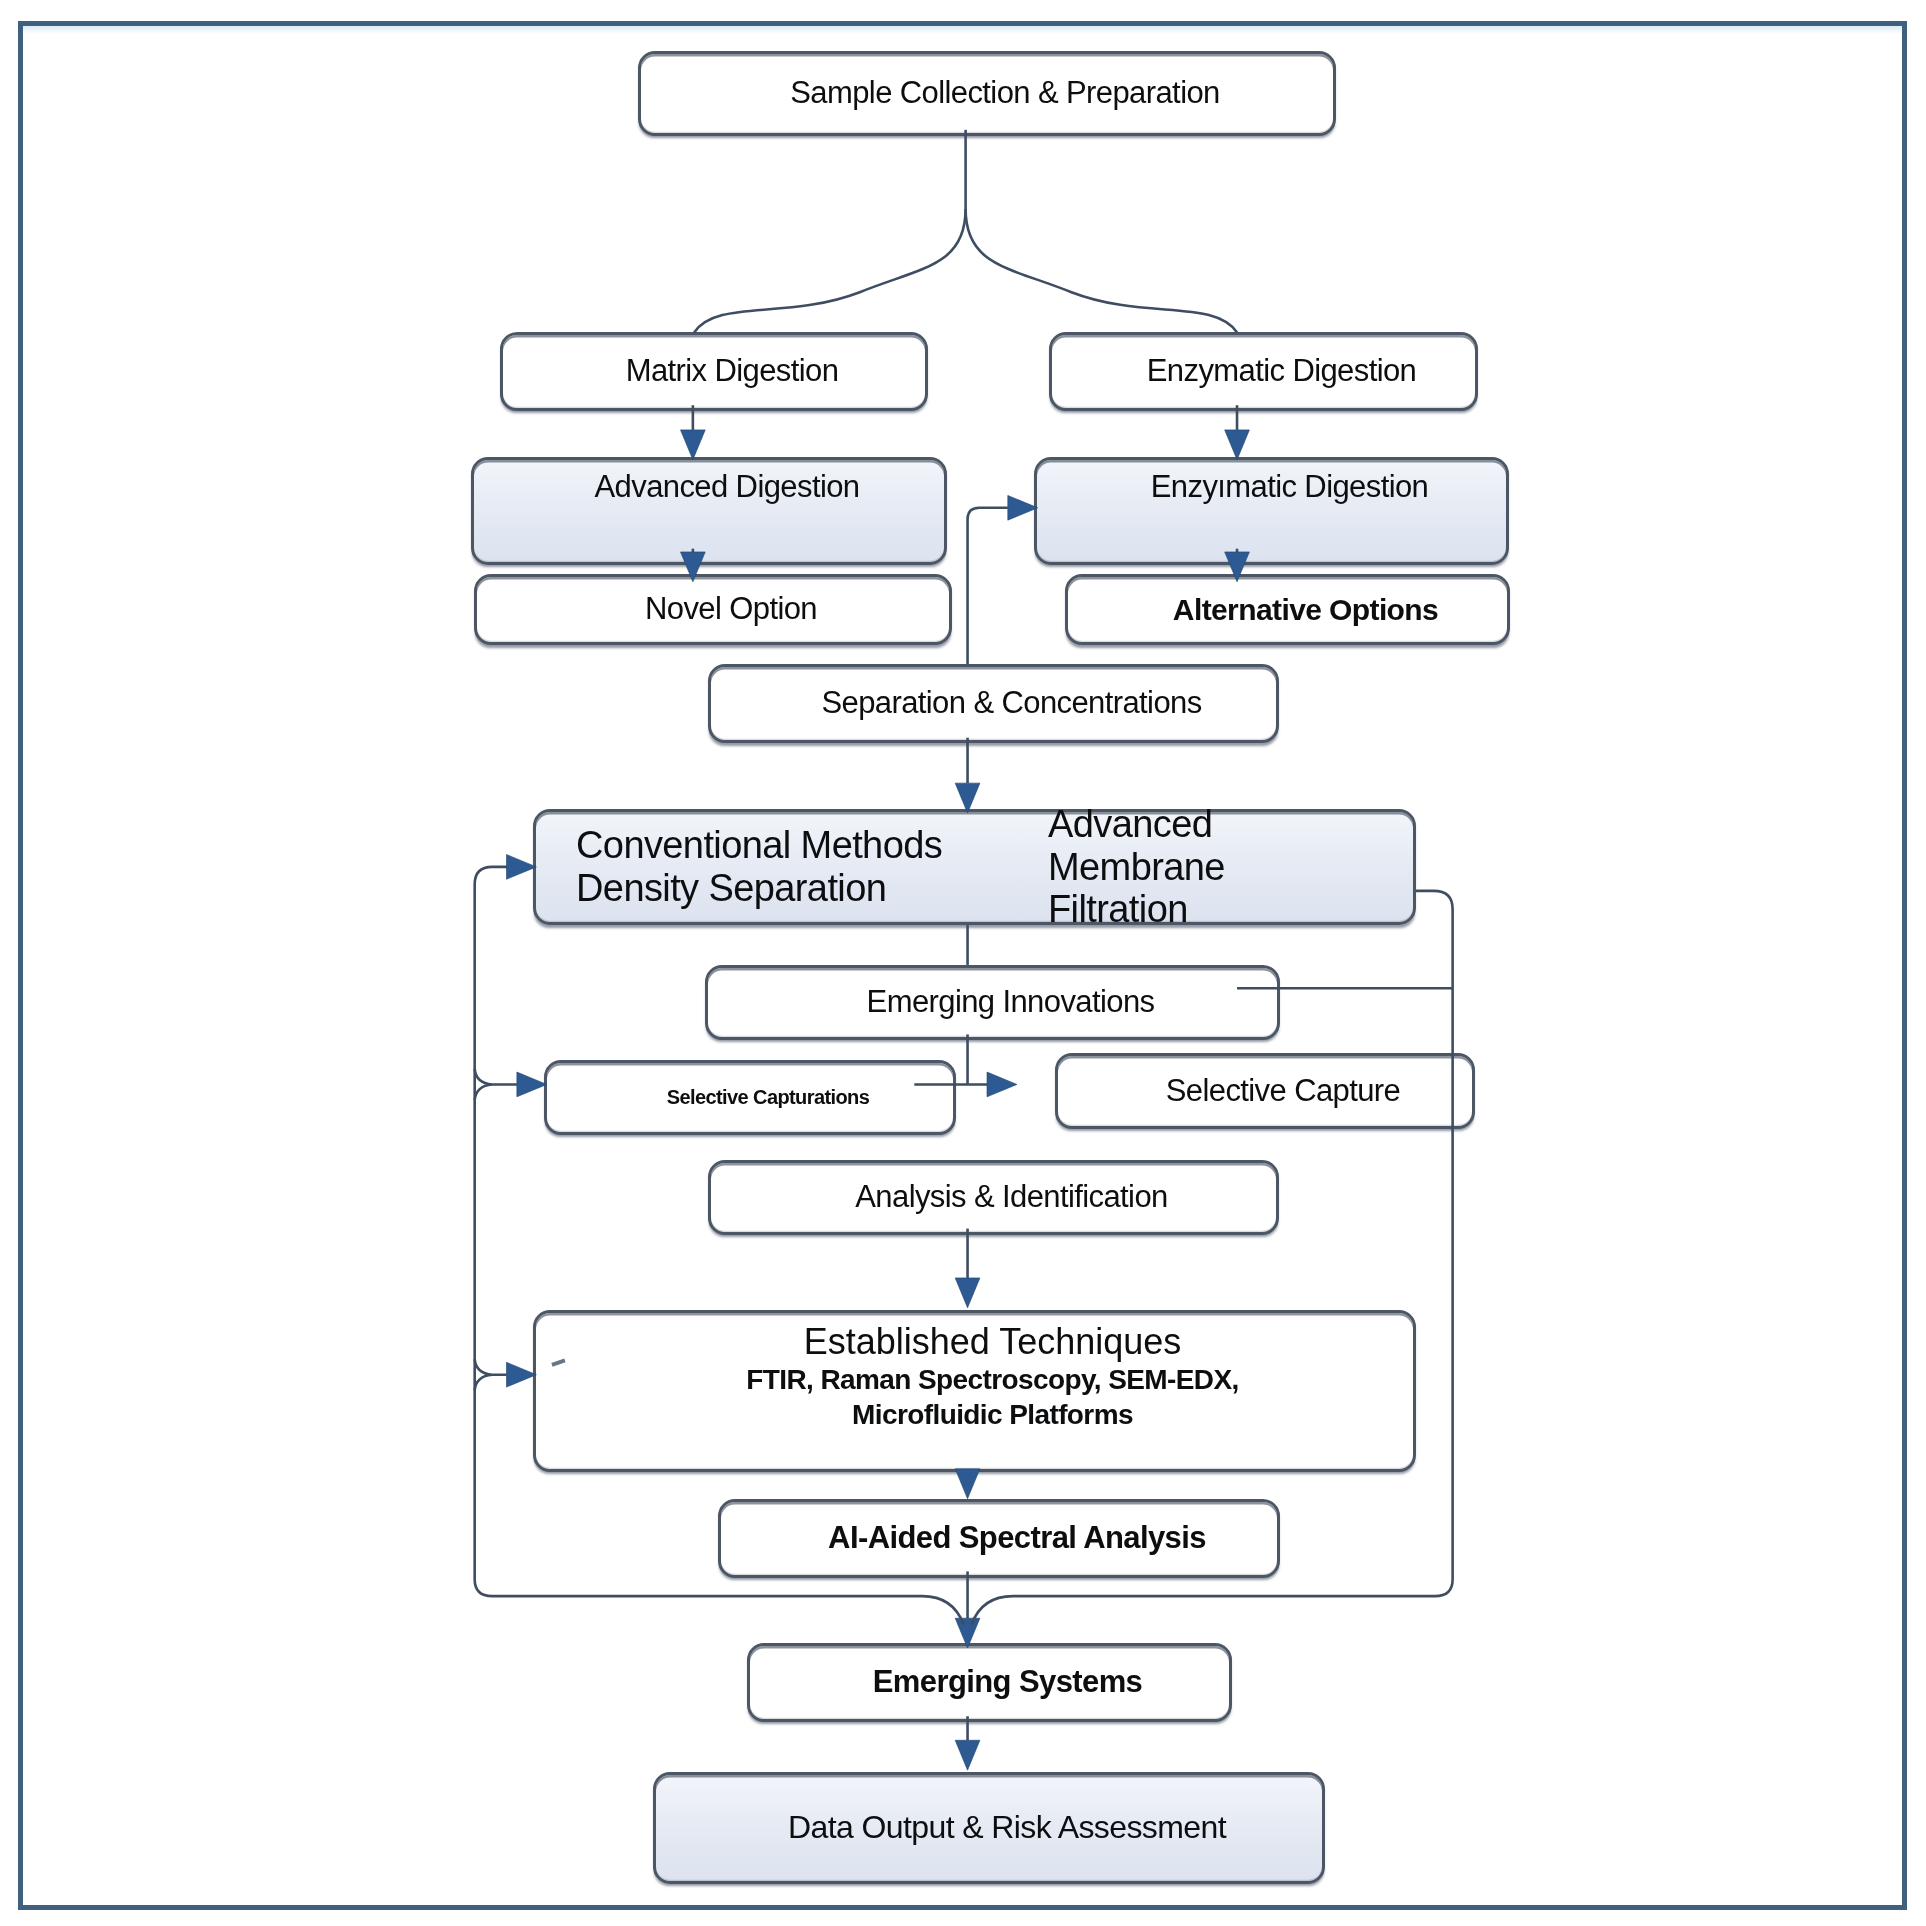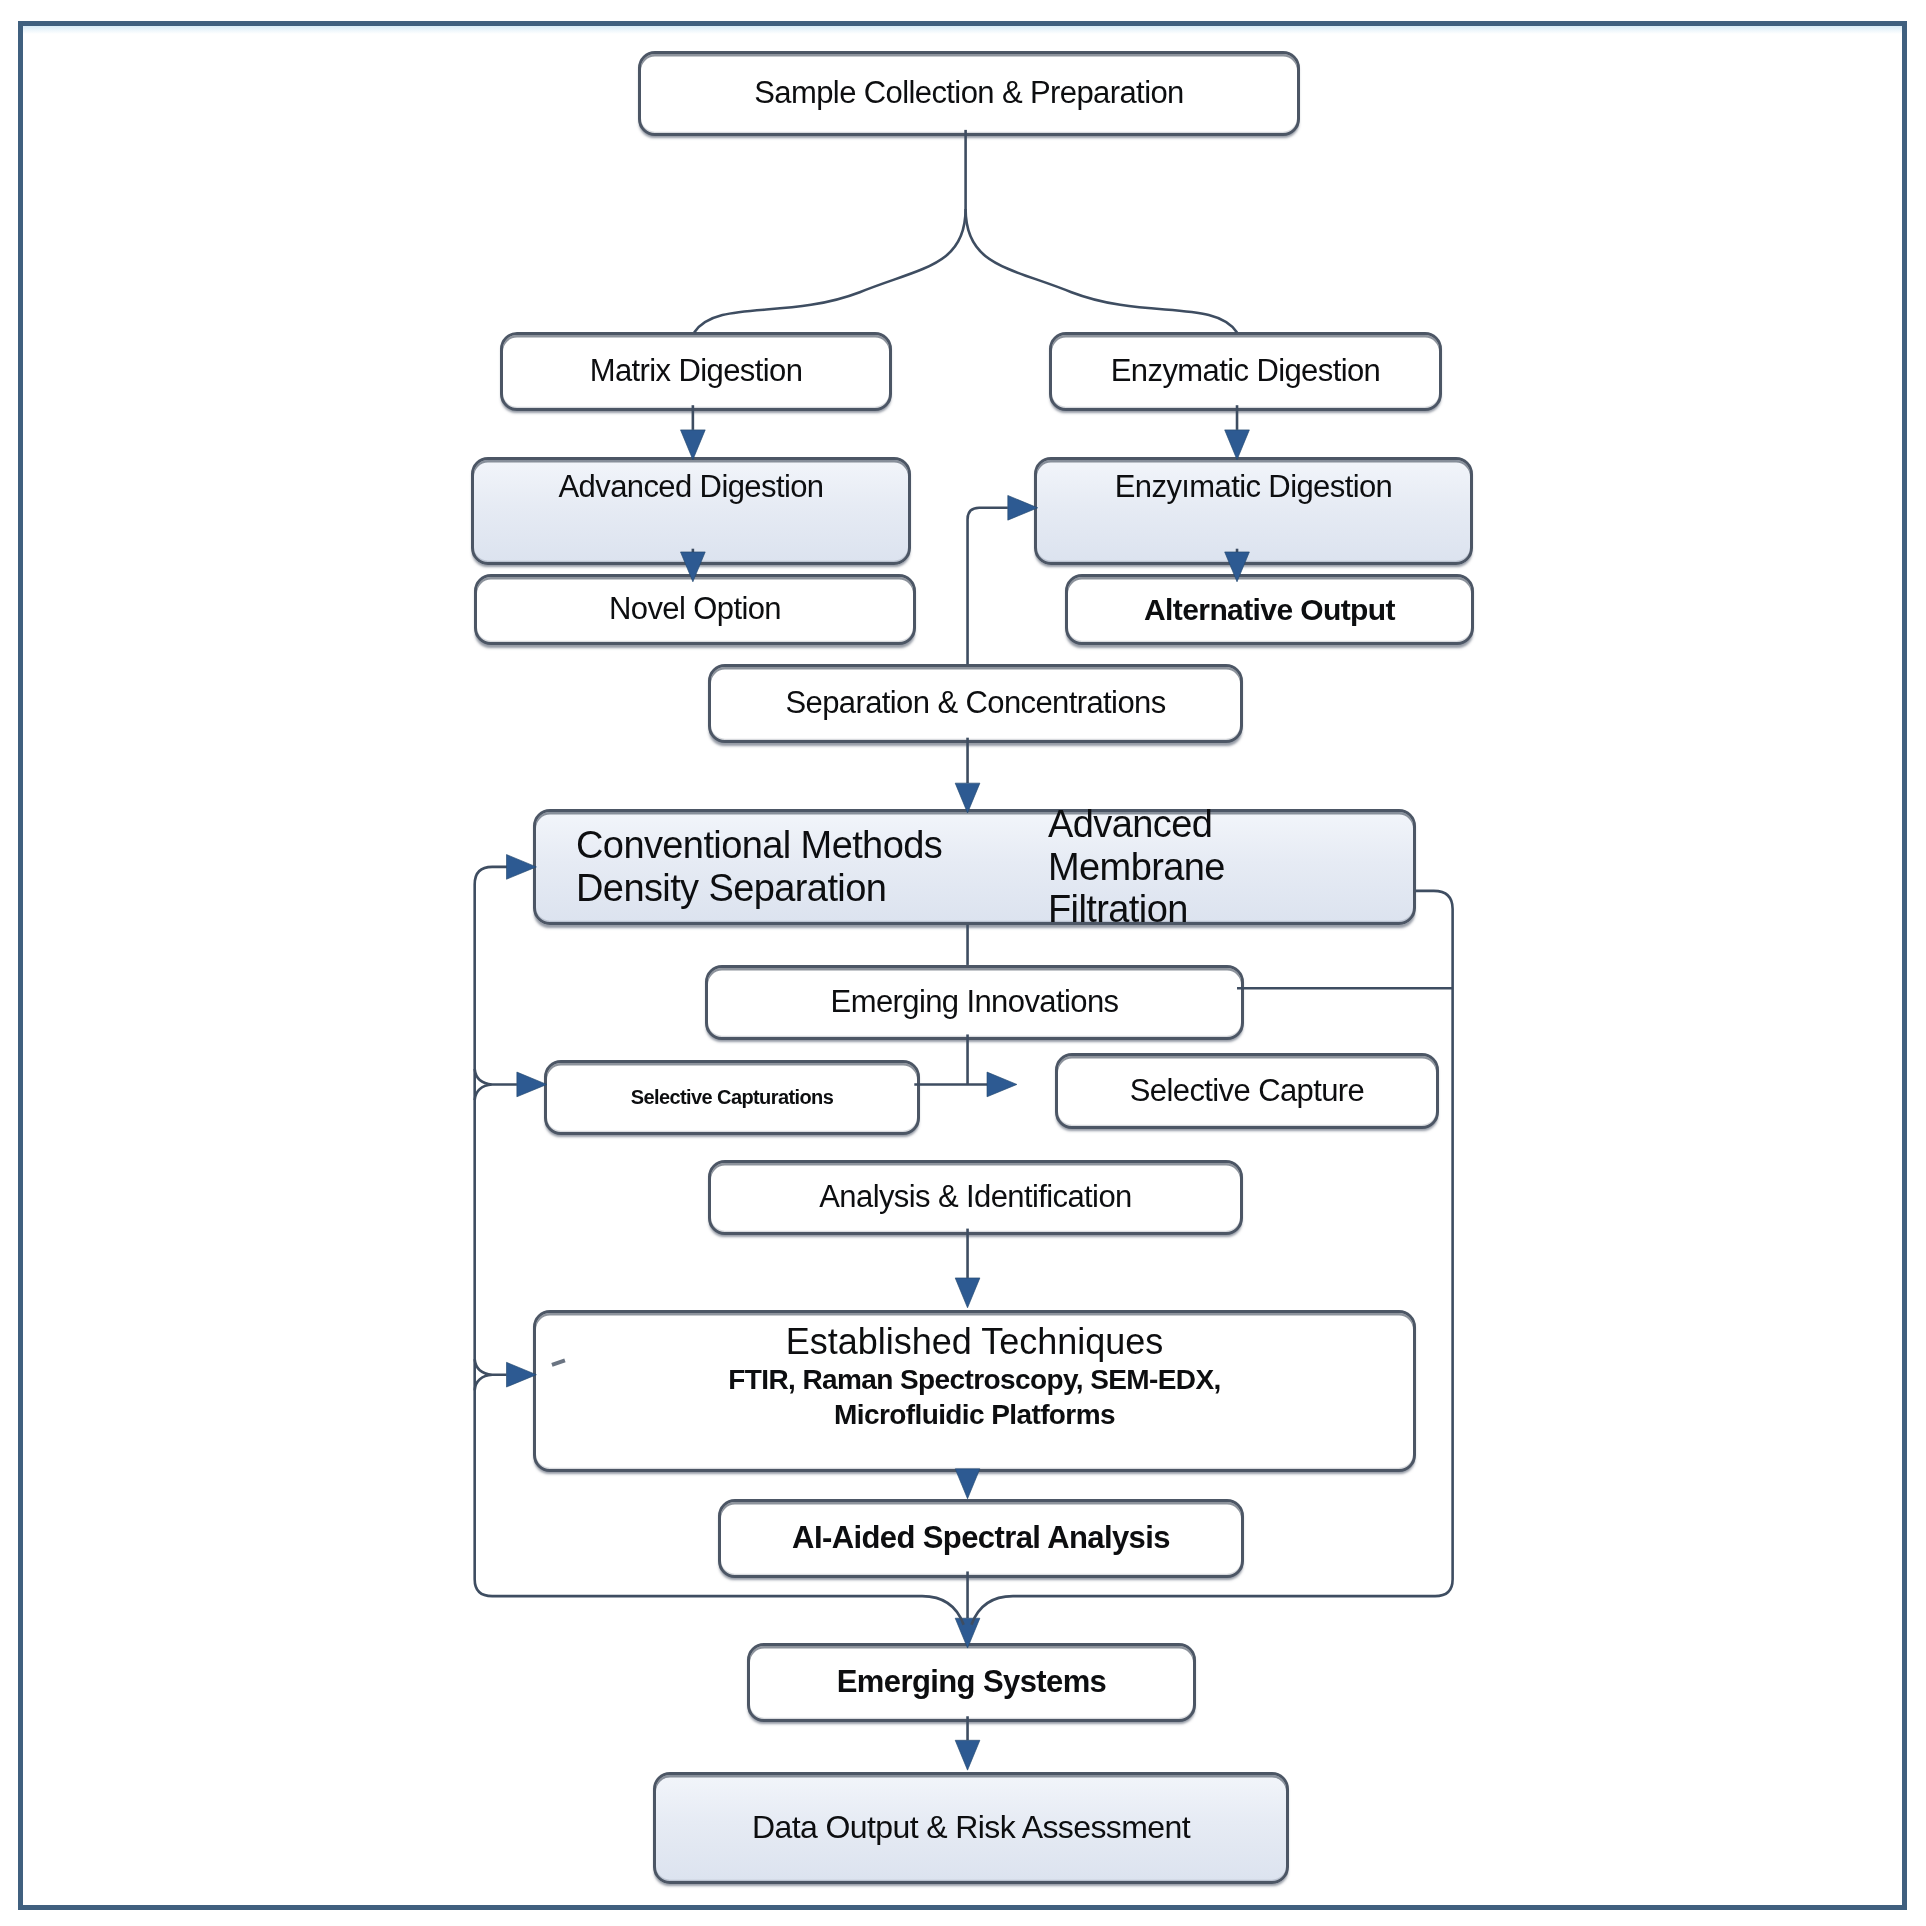--- a/index.html
+++ b/index.html
@@ -7,21 +7,21 @@
        font-family:"Liberation Sans","DejaVu Sans",sans-serif;color:#0d0e10;}
   .frame{position:absolute;left:18px;top:21px;width:1879px;height:1879px;
          border:5.2px solid #40607f;background:#ffffff;}
   .frame::before{content:"";position:absolute;left:0;right:0;top:0;height:7.8px;
          background:linear-gradient(180deg,#d9ecf7 0%,rgba(255,255,255,0) 100%);}
   .canvas{position:absolute;left:0;top:0;width:1926px;height:1926px;}
   svg.wires{position:absolute;left:0;top:0;pointer-events:none;z-index:5;}
   .node{position:absolute;z-index:3;background:#ffffff;border:3.2px solid #4c5665;
         border-radius:17px;display:flex;align-items:center;justify-content:center;
         text-align:center;font-size:31px;letter-spacing:-0.6px;line-height:1.12;
-        box-shadow:0 3.9px 2.6px -1.9px rgba(58,70,90,.55), inset 0 2.6px 0 rgba(47,58,75,.55), inset 0 -1.3px 0 rgba(47,58,75,.18);}
+        box-shadow:0 3.9px 2.6px -1.9px rgba(58,70,90,.55), inset 0 2.6px 0 rgba(47,58,75,.55), inset 0 -1.3px 0 rgba(47,58,75,.18);padding-left:36px;}
   .grad{background:linear-gradient(180deg,#f2f5fa 0%,#e6ebf4 45%,#dce3ef 100%);}
   .top-text{align-items:flex-start;padding-top:10.4px;}
   .bold{font-weight:bold;}
   
   .n-sample{left:638px;top:51px;width:656px;height:79px;}
   .n-matrix{left:500px;top:332px;width:386px;height:73px;}
   .n-enztop{left:1049px;top:332px;width:387px;height:73px;}
   .n-chem{left:471px;top:457px;width:434px;height:92px;}
   .n-enzmid{left:1034px;top:457px;width:433px;height:92px;}
   .n-novel{left:474px;top:574px;width:436px;height:65px;}
@@ -47,21 +47,21 @@
 
 <div class="canvas">
   <div class="frame"></div>
 
   <div class="node n-sample">Sample Collection &amp; Preparation</div>
   <div class="node n-matrix">Matrix Digestion</div>
   <div class="node n-enztop">Enzymatic Digestion</div>
   <div class="node n-chem grad top-text">Advanced Digestion</div>
   <div class="node n-enzmid grad top-text">Enzyımatic Digestion</div>
   <div class="node n-novel">Novel Option</div>
-  <div class="node n-alt bold">Alternative Output</div>
+  <div class="node n-alt bold">Alternative Options</div>
   <div class="node n-sep">Separation &amp; Concentrations</div>
 
   <div class="node n-methods grad">
     <div class="col1">Conventional Methods Density Separation</div>
     <div class="col2">Advanced Membrane Filtration</div>
   </div>
 
   <div class="node n-emi">Emerging Innovations</div>
   <div class="node n-selcap bold">Selective Capturations</div>
   <div class="node n-selc2">Selective Capture</div>

